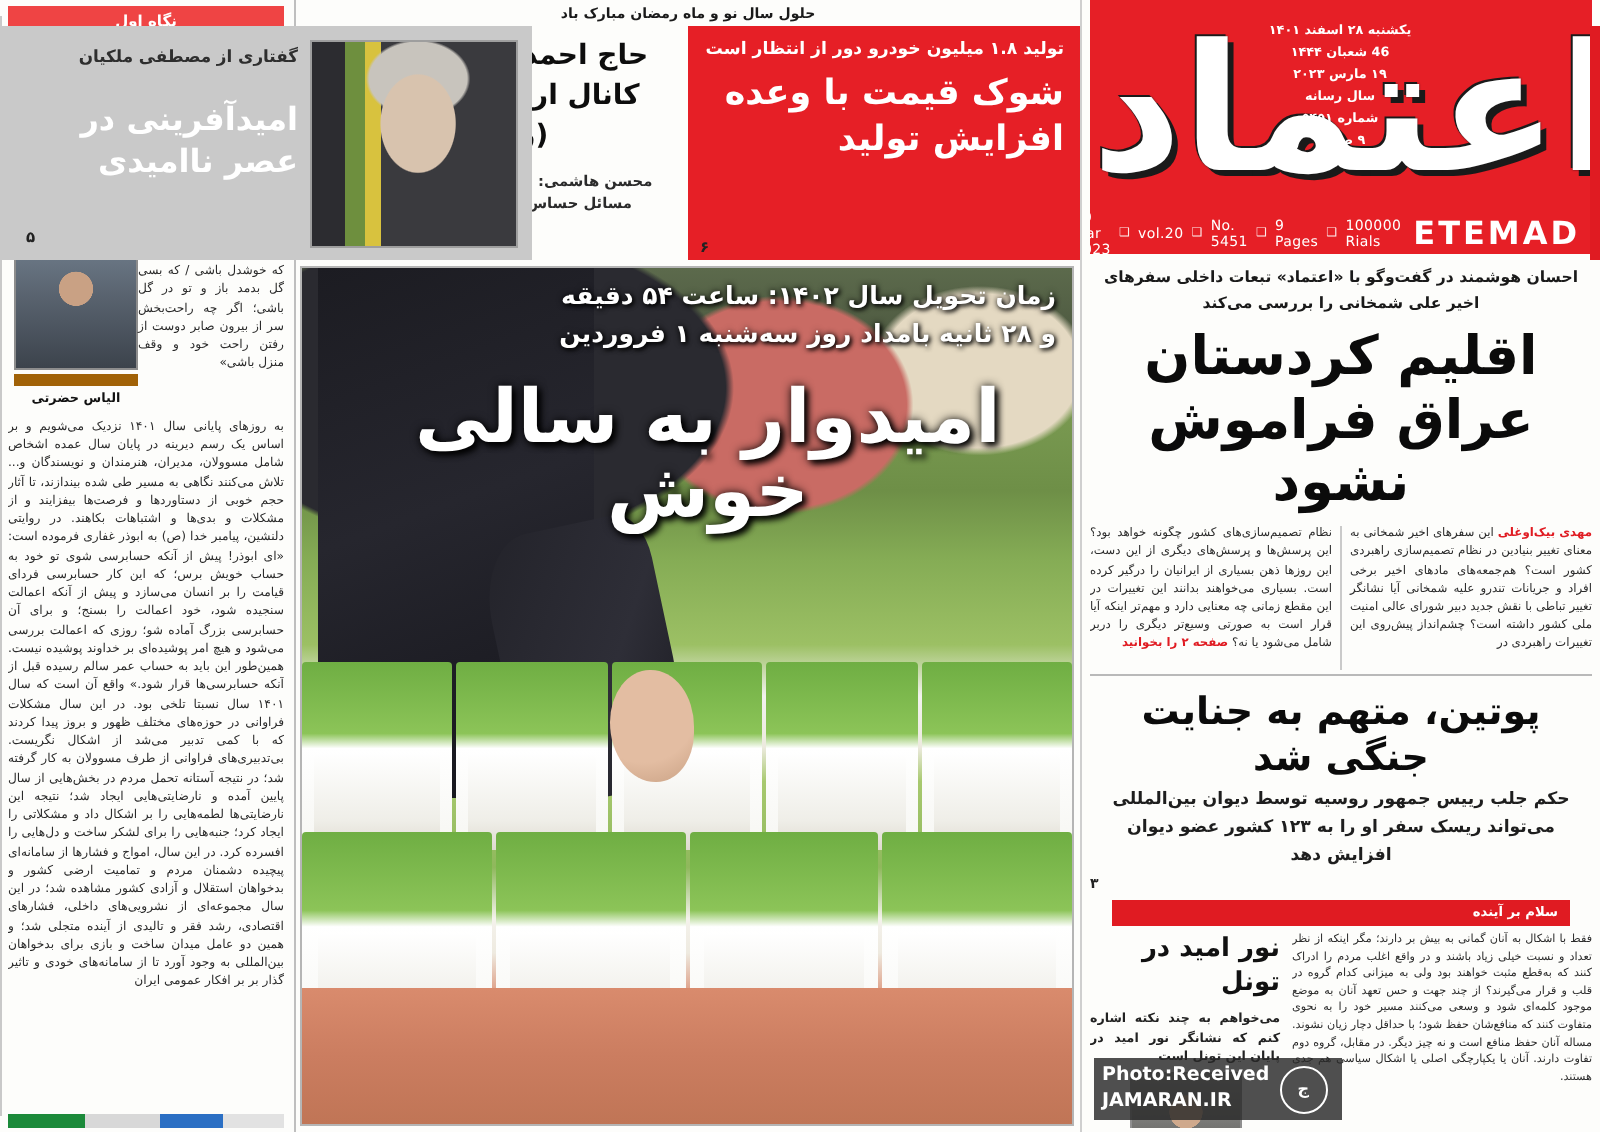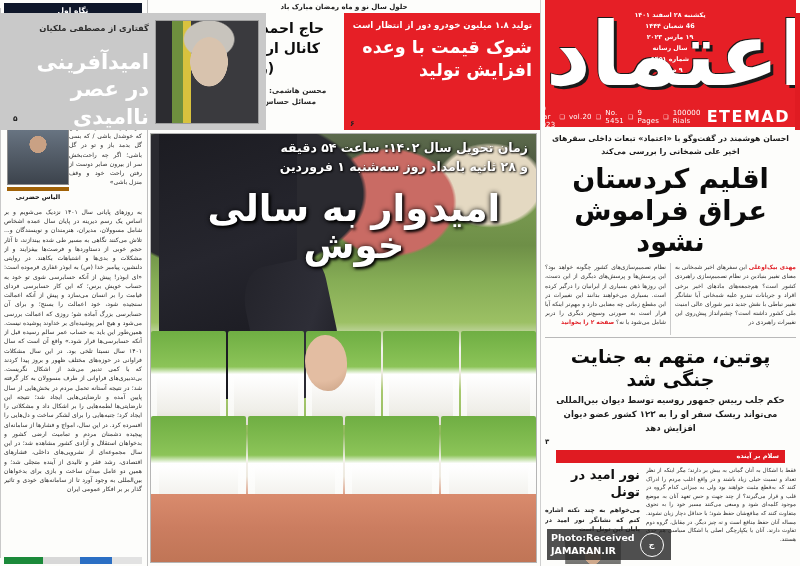--- a/index.html
+++ b/index.html
@@ -26,21 +26,21 @@
     padding: 3px 5px 2px 4px;
     display: flex; flex-direction: column;
     background: #fdfdfb;
     position: relative;
   }
   .right-col::before {
     content: ""; position: absolute;
     left: 0; top: 8px; bottom: 8px; width: 1px; background: #c9c9c9;
   }
   .nazar-banner {
-    background: #0f172a; color: #fff;
+    background: #ef4444; color: #fff;
     font-size: 7.5px; font-weight: bold;
     text-align: center; padding: 2.5px 0 3px;
     letter-spacing: .3px;
     margin-bottom: 5px;
   }
   .rc-headline {
     font-size: 13.5px; line-height: 1.38; font-weight: bold;
     color: #111; text-align: right; margin-bottom: 5px;
     letter-spacing: -.2px;
   }
@@ -55,21 +55,21 @@
   }
   .rc-author-photo {
     width: 62px; height: 62px;
     background:
       radial-gradient(circle at 50% 34%, #c9a184 0 17%, transparent 17.5%),
       linear-gradient(180deg,#6d7a88 0%,#59636f 40%,#3c434c 100%);
     border: 1px solid #8d8d8d;
   }
   .rc-author-name {
     font-size: 6.4px; font-weight: bold; color: #111;
-    padding-top: 2px; border-top: 4px solid #a16207; margin-top: 2px;
+    padding-top: 2px; border-top: 6px solid #a16207; margin-top: 2px;
   }
   .rc-body { flex: 1; overflow: hidden; margin-top: 3px; }
   .rc-strip {
     height: 7px; margin-top: 2px;
     background: linear-gradient(90deg,#1b8a3a 0 28%, #d8d8d8 28% 55%, #2b6fc4 55% 78%, #e2e2e2 78% 100%);
   }
 
   
   .center-col { width: 392px; height: 566px; display: flex; flex-direction: column; }
 
@@ -291,21 +291,21 @@
 
   
   .top-gray {
     position: absolute; left: 0; top: 13px; width: 266px; height: 117px;
     background: #c9c9c9; display: flex; flex-direction: row-reverse;
     align-items: center; padding: 5px 7px; gap: 6px; z-index: 5;
   }
   .tg-text { flex: 1; text-align: right; position: relative; height: 100%; }
   .tg-kicker { font-size: 8.4px; line-height: 1.5; font-weight: bold; color: #2e2e2e; padding-top: 4px; }
   .tg-headline {
-    font-size: 21px; line-height: 1.32; font-weight: bold; color: #ffffff;
+    font-size: 16px; line-height: 1.32; font-weight: bold; color: #ffffff;
     margin-top: 14px; letter-spacing: -.5px;
   }
   .tg-photo {
     width: 104px; height: 104px; border: 1px solid #9e9e9e;
     background:
       radial-gradient(ellipse 26% 34% at 52% 40%, #d8c3ae 0 70%, transparent 72%),
       radial-gradient(ellipse 40% 30% at 52% 18%, #c8c4bd 0 60%, transparent 64%),
       linear-gradient(90deg,#2c2c30 0 16%, #6e8f3e 16% 26%, #d8c23e 26% 34%, #3a3a3e 34% 100%);
   }
   .red-edge {

